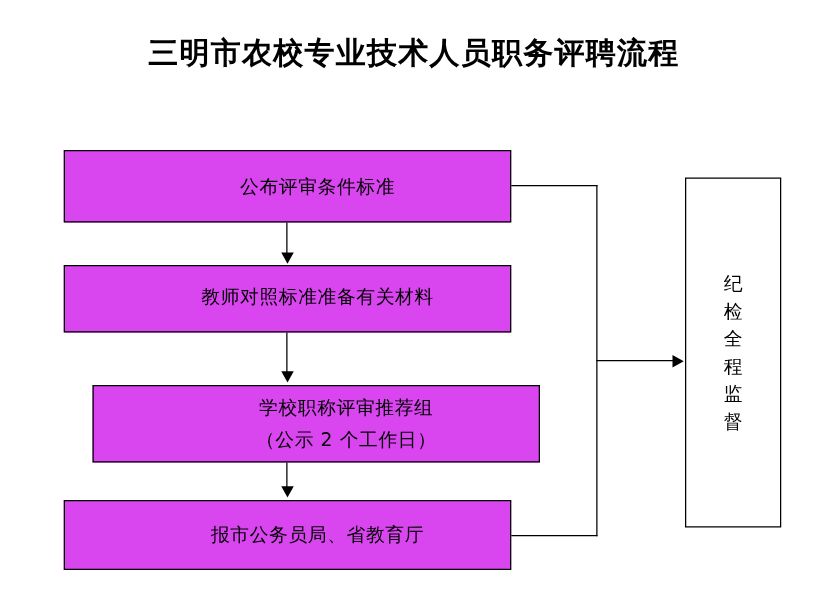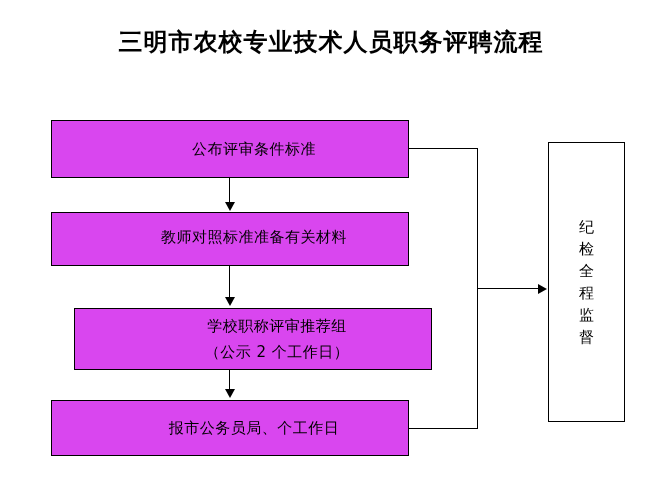--- a/index.html
+++ b/index.html
@@ -159,21 +159,21 @@
 
   <div class="node" id="node-3">
     <span class="line">学校职称评审推荐组</span>
     <span class="line">（公示 2 个工作日）</span>
   </div>
 
   <div class="vline" id="conn-3-4"></div>
   <div class="arrow-down" id="arrowhead-3-4"></div>
 
   <div class="node" id="node-4">
-    <span class="line">报市公务员局、个工作日</span>
+    <span class="line">报市公务员局、省教育厅</span>
   </div>
 
   <div class="hline" id="bracket-top"></div>
   <div class="hline" id="bracket-bottom"></div>
   <div class="vline" id="bracket-spine"></div>
   <div class="hline" id="bracket-branch"></div>
   <div class="arrow-right" id="arrowhead-branch"></div>
 
   <div id="node-supervision">
     <div class="vtext">

